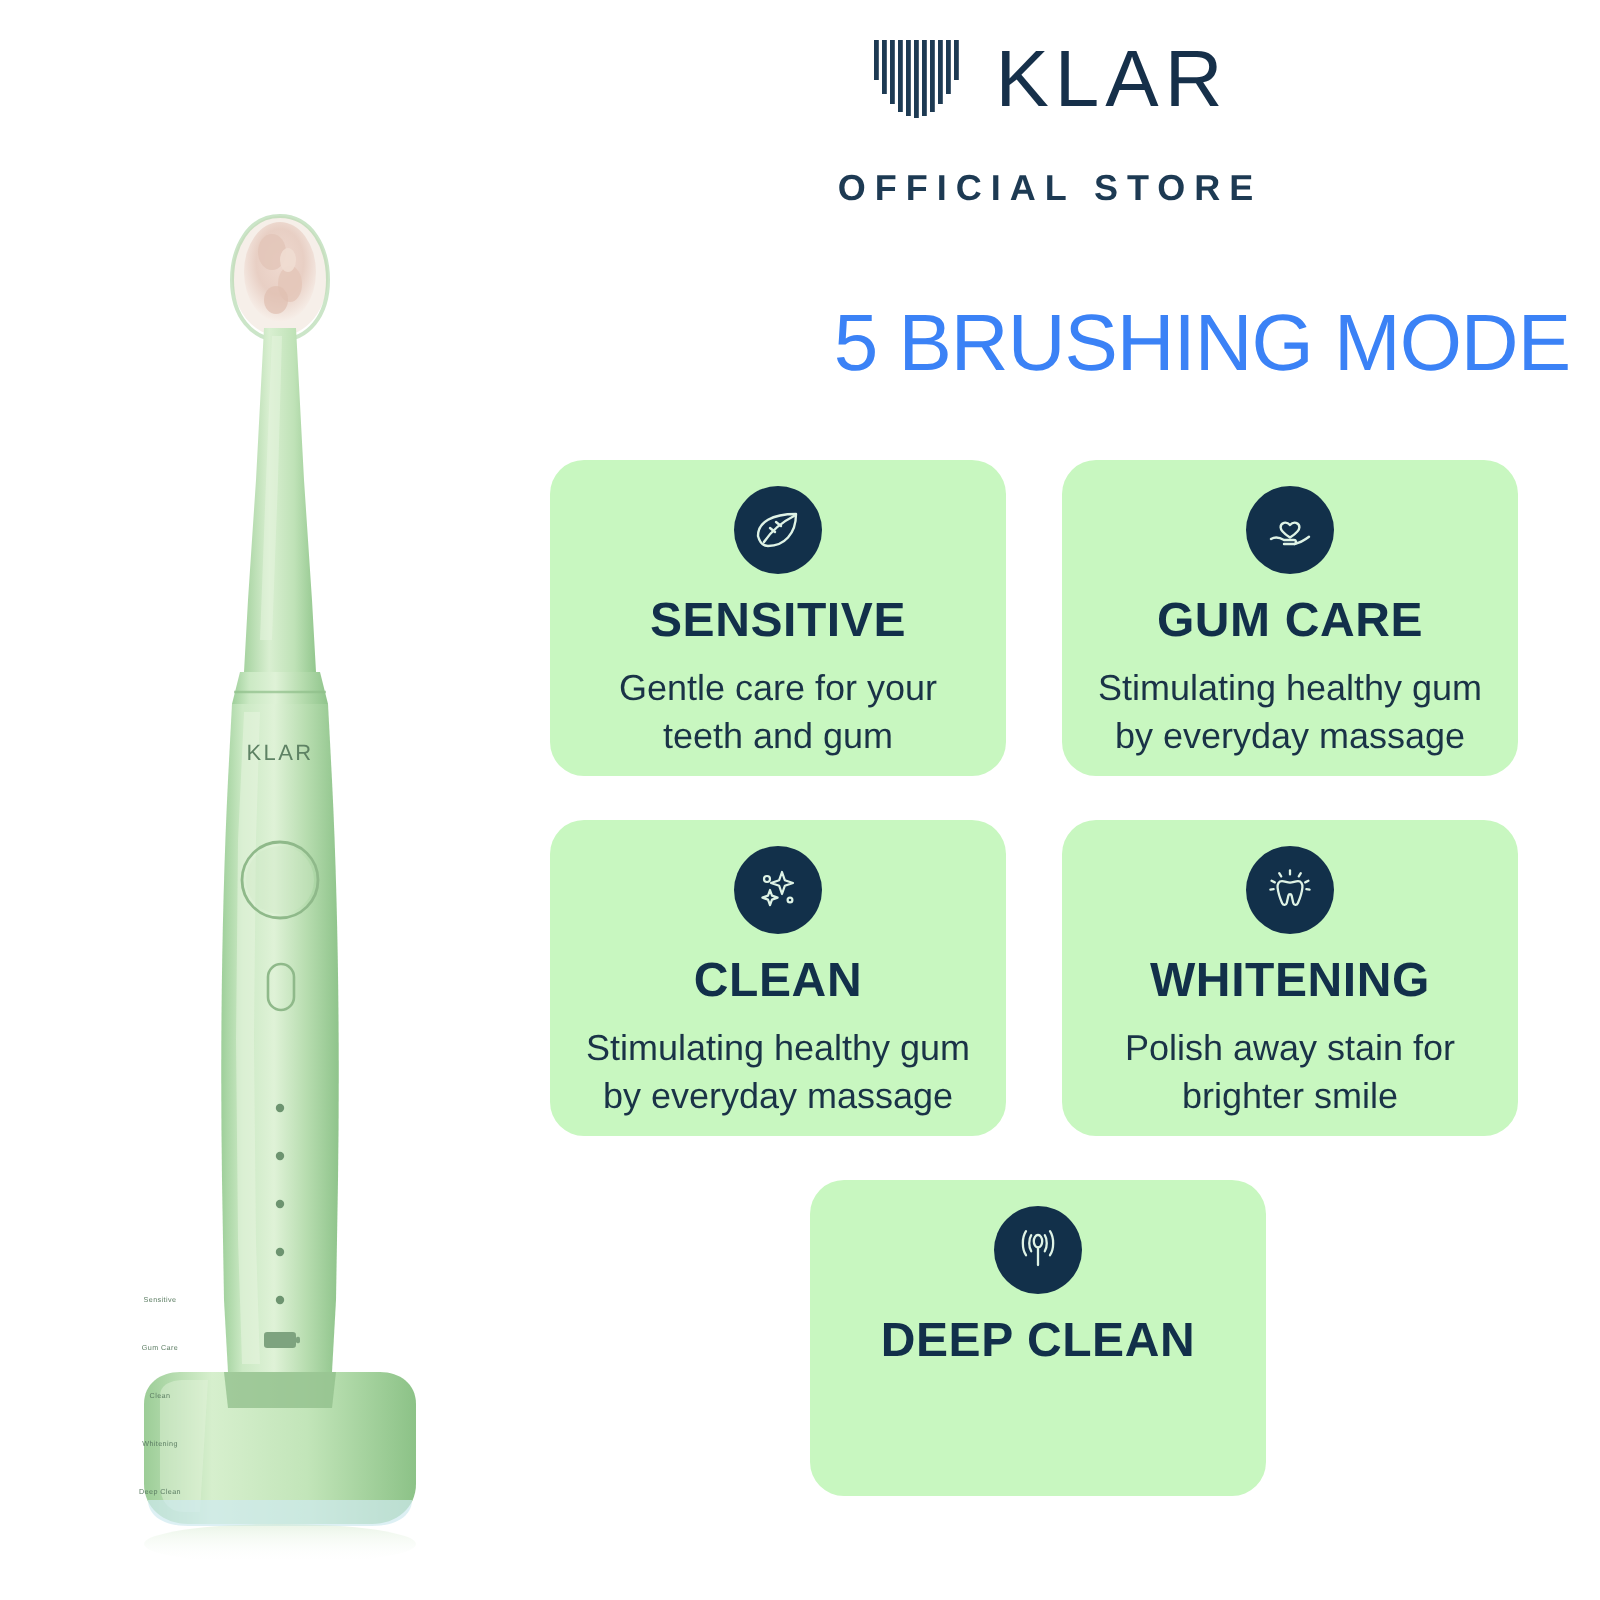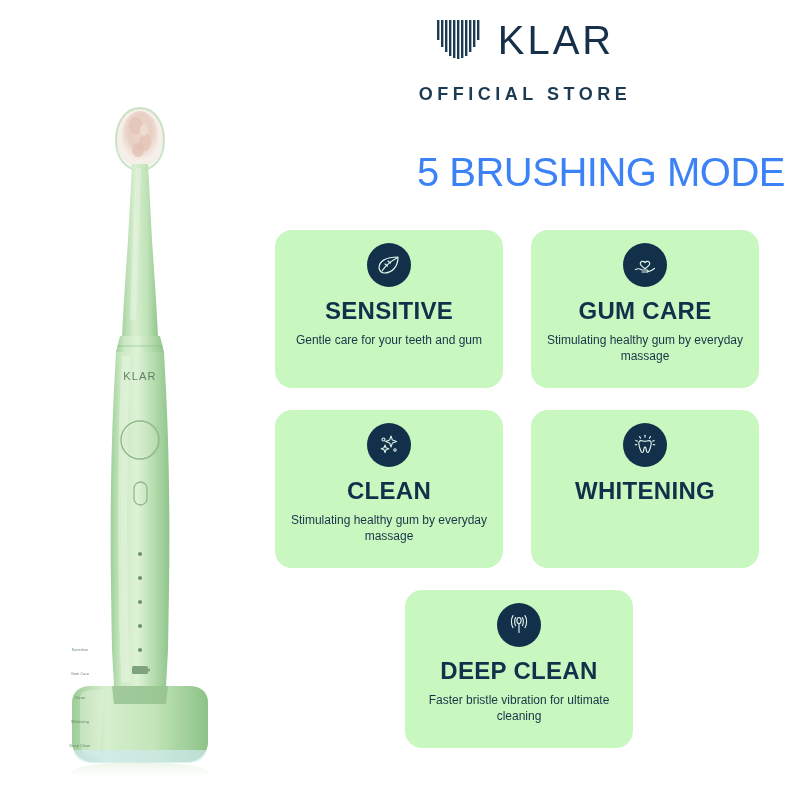--- a/index.html
+++ b/index.html
@@ -62,21 +62,21 @@
   }
   .icon-badge svg { display:block; }
 
   .card-title {
     margin-top:10px;
     font-size:24px; font-weight:700; letter-spacing:0.3px;
     color:#12304a; line-height:1.15; text-align:center;
   }
   .card-desc {
     margin-top:7px;
-    font-size:12px; font-weight:400; color:#1a3347;
+    font-size:18px; font-weight:400; color:#1a3347;
     line-height:1.38; text-align:center; padding:0 12px;
   }
 
   
   #product { position:absolute; left:40px; top:90px; width:220px; height:690px; }
   #product svg { display:block; }
 
   .prod-label {
     position:absolute;
     font-size:3.6px; font-weight:400; color:#5c7d63;
@@ -251,30 +251,30 @@
         <path d="M13 5.2 L13 3.2"></path>
         <path d="M8.6 6.2 L7.6 4.6"></path>
         <path d="M17.4 6.2 L18.4 4.6"></path>
         <path d="M5.4 9.2 L3.8 8.4"></path>
         <path d="M20.6 9.2 L22.2 8.4"></path>
         <path d="M4.8 12.6 L3.2 12.8"></path>
         <path d="M21.2 12.6 L22.8 12.8"></path>
       </svg>
     </div>
     <div class="card-title">WHITENING</div>
+    <div class="card-desc">Polish away stain for brighter smile</div>
   </div>
 
   <div class="mode-card card-5">
     <div class="icon-badge">
       <svg width="26" height="26" viewBox="0 0 26 26" fill="none" stroke="#dff3e6" stroke-width="1.15" stroke-linecap="round" stroke-linejoin="round">
         <ellipse cx="13" cy="8.6" rx="2.1" ry="3.1"></ellipse>
         <path d="M13 11.7 L13 20.5"></path>
         <path d="M9.6 5.6 C8.3 7.6 8.3 11.6 9.6 13.6"></path>
         <path d="M16.4 5.6 C17.7 7.6 17.7 11.6 16.4 13.6"></path>
         <path d="M7 3.6 C4.9 6.8 4.9 12.4 7 15.6"></path>
         <path d="M19 3.6 C21.1 6.8 21.1 12.4 19 15.6"></path>
       </svg>
     </div>
     <div class="card-title">DEEP CLEAN</div>
-    <div class="card-desc">Faster bristle vibration for ultimate cleaning</div>
   </div>
 
 </div>
 
 </body></html>

